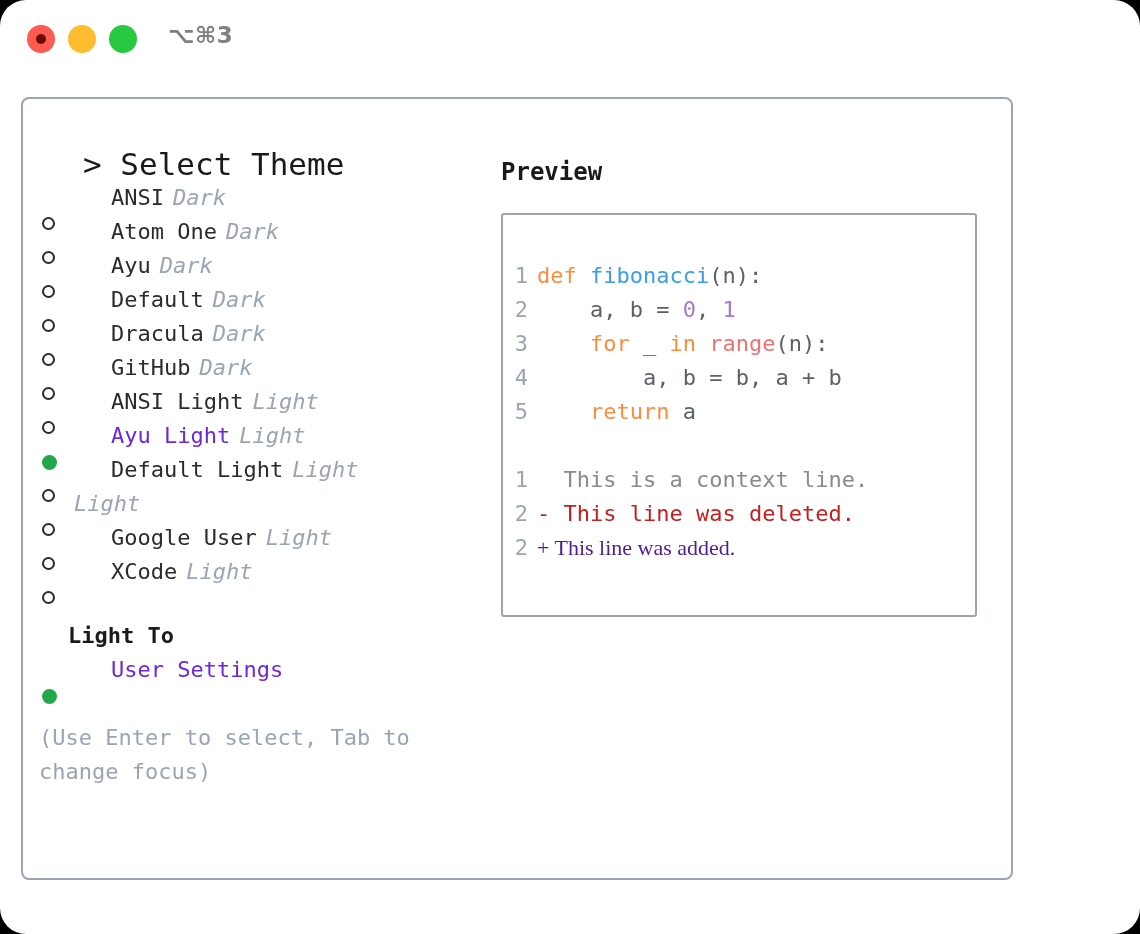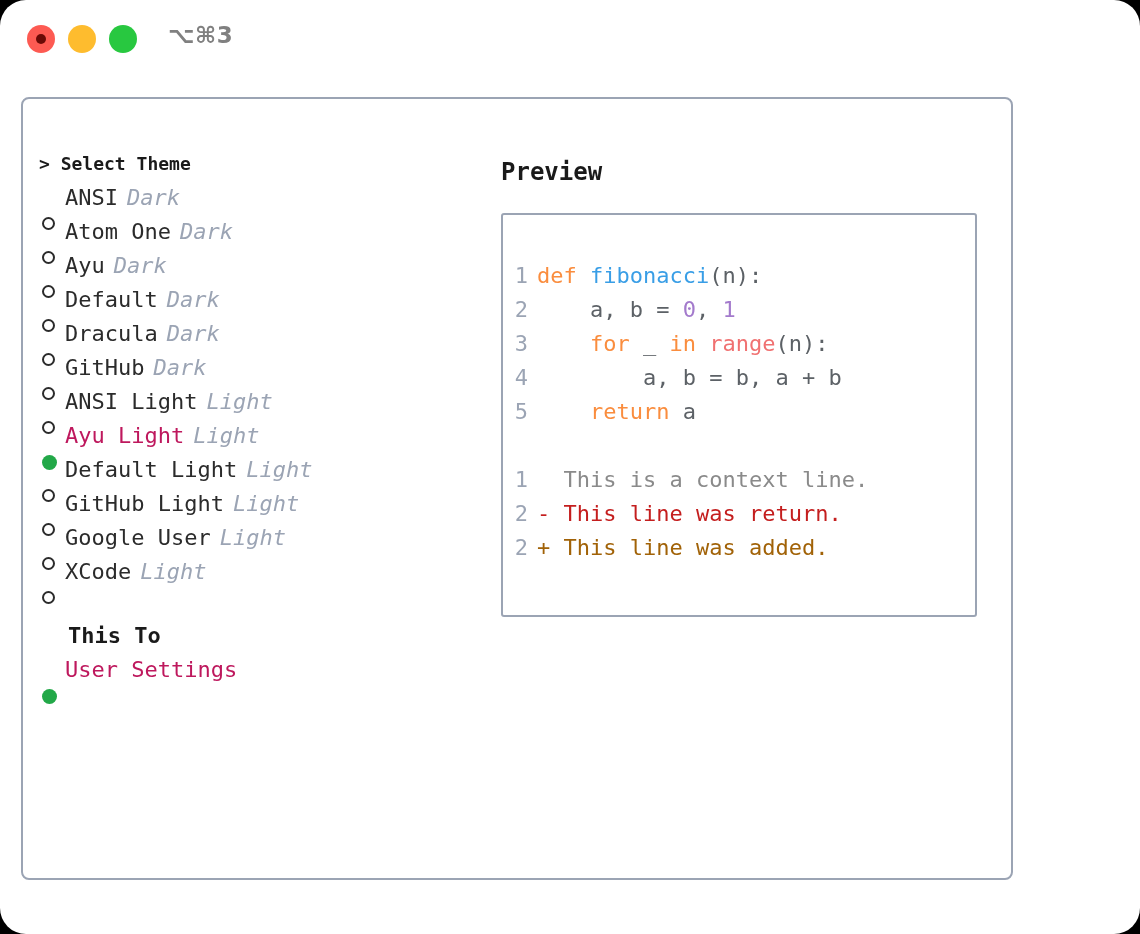--- a/index.html
+++ b/index.html
@@ -83,25 +83,26 @@
   }
 
   
   .left-col {
     position: absolute;
     left: 16px;
     top: 48px;
     width: 440px;
   }
   .heading {
-    font-size: 18px;
-    font-weight: bold;
+    font-size: 31px;
+    font-weight: normal;
     color: #1A1A1A;
     line-height: 34px;
     white-space: pre;
+    margin-left: 44px;
   }
   .heading .caret { color: #1A1A1A; }
 
   .theme-list { margin: 0; }
   .row {
     display: flex;
     align-items: baseline;
     line-height: 34px;
     font-size: 22px;
     white-space: pre;
@@ -127,22 +128,23 @@
     position: absolute;
     left: 3px;
     top: 12px;
     width: 15px;
     height: 15px;
     border-radius: 50%;
     background: #22A848;
   }
   .label {
     color: #2B2B2B;
-  }
-  .row.selected .label { color: #be185d; }
+    margin-left: 46px;
+  }
+  .row.selected .label { color: #6d28d9; }
   .variant {
     color: #9BA4B4;
     margin-left: 9px;
     font-style: italic;
   }
 
   .applyto-heading {
     font-size: 22px;
     font-weight: bold;
     color: #1A1A1A;
@@ -202,21 +204,21 @@
   .tok-kw      { color: #FA8D3E; }
   .tok-fn      { color: #399EE6; }
   .tok-num     { color: #A37ACC; }
   .tok-builtin { color: #F07171; }
   .tok-plain   { color: #5C6166; }
 
   .spacer { height: 34px; }
 
   .diff-ctx { color: #8A8A8A; }
   .diff-del { color: #C41E1E; }
-  .diff-add { color: #a16207; }
+  .diff-add { color: #4c1d95; font-family: Liberation Serif, serif; }
 </style>
 </head>
 <body>
 
 <div class="window">
 
   <div class="titlebar">
     <div class="traffic">
       <span class="dot red"></span>
       <span class="dot yellow"></span>
@@ -234,37 +236,38 @@
       <div class="theme-list" id="theme-list">
           <div class="row"><span class="marker"><span class="glyph-empty"></span></span><span class="label">ANSI</span><span class="variant">Dark</span></div>
           <div class="row"><span class="marker"><span class="glyph-empty"></span></span><span class="label">Atom One</span><span class="variant">Dark</span></div>
           <div class="row"><span class="marker"><span class="glyph-empty"></span></span><span class="label">Ayu</span><span class="variant">Dark</span></div>
           <div class="row"><span class="marker"><span class="glyph-empty"></span></span><span class="label">Default</span><span class="variant">Dark</span></div>
           <div class="row"><span class="marker"><span class="glyph-empty"></span></span><span class="label">Dracula</span><span class="variant">Dark</span></div>
           <div class="row"><span class="marker"><span class="glyph-empty"></span></span><span class="label">GitHub</span><span class="variant">Dark</span></div>
           <div class="row"><span class="marker"><span class="glyph-empty"></span></span><span class="label">ANSI Light</span><span class="variant">Light</span></div>
           <div class="row selected"><span class="marker"><span class="glyph-filled"></span></span><span class="label">Ayu Light</span><span class="variant">Light</span></div>
           <div class="row"><span class="marker"><span class="glyph-empty"></span></span><span class="label">Default Light</span><span class="variant">Light</span></div>
-          <div class="row"><span class="marker"><span class="glyph-empty"></span></span><span class="label">GitHub Light</span><span class="variant">Light</span></div>
+          <div class="row"><span class="marker"><span class="glyph-empty"></span></span><span class="variant">Light</span></div>
           <div class="row"><span class="marker"><span class="glyph-empty"></span></span><span class="label">Google User</span><span class="variant">Light</span></div>
           <div class="row"><span class="marker"><span class="glyph-empty"></span></span><span class="label">XCode</span><span class="variant">Light</span></div>
         </div>
 
-      <div class="applyto-heading">This To</div>
+      <div class="applyto-heading">Light To</div>
 
       <div class="theme-list" id="apply-to-list">
           <div class="row selected"><span class="marker"><span class="glyph-filled"></span></span><span class="label">User Settings</span></div>
         </div>
 
+      <div class="hint">(Use Enter to select, Tab to change focus)</div>
     </div>
 
     <div class="right-col">
       <div class="preview-title">Preview</div>
 
       <div class="preview-box">
         <div class="code" id="code-sample"><div class="cline"><span class="ln">1</span><span class="ctext"><span class="tok-kw">def</span><span class="tok-plain"> </span><span class="tok-fn">fibonacci</span><span class="tok-plain">(n):</span></span></div><div class="cline"><span class="ln">2</span><span class="ctext"><span class="tok-plain">    a, b = </span><span class="tok-num">0</span><span class="tok-plain">, </span><span class="tok-num">1</span></span></div><div class="cline"><span class="ln">3</span><span class="ctext"><span class="tok-plain">    </span><span class="tok-kw">for</span><span class="tok-plain"> _ </span><span class="tok-kw">in</span><span class="tok-plain"> </span><span class="tok-builtin">range</span><span class="tok-plain">(n):</span></span></div><div class="cline"><span class="ln">4</span><span class="ctext"><span class="tok-plain">        a, b = b, a + b</span></span></div><div class="cline"><span class="ln">5</span><span class="ctext"><span class="tok-plain">    </span><span class="tok-kw">return</span><span class="tok-plain"> a</span></span></div></div>
         <div class="spacer"></div>
-        <div class="code" id="diff-sample"><div class="cline"><span class="ln">1</span><span class="ctext diff-ctx">  This is a context line.</span></div><div class="cline"><span class="ln">2</span><span class="ctext diff-del">- This line was return.</span></div><div class="cline"><span class="ln">2</span><span class="ctext diff-add">+ This line was added.</span></div></div>
+        <div class="code" id="diff-sample"><div class="cline"><span class="ln">1</span><span class="ctext diff-ctx">  This is a context line.</span></div><div class="cline"><span class="ln">2</span><span class="ctext diff-del">- This line was deleted.</span></div><div class="cline"><span class="ln">2</span><span class="ctext diff-add">+ This line was added.</span></div></div>
       </div>
     </div>
 
   </div>
 </div>
 
 </body></html>

